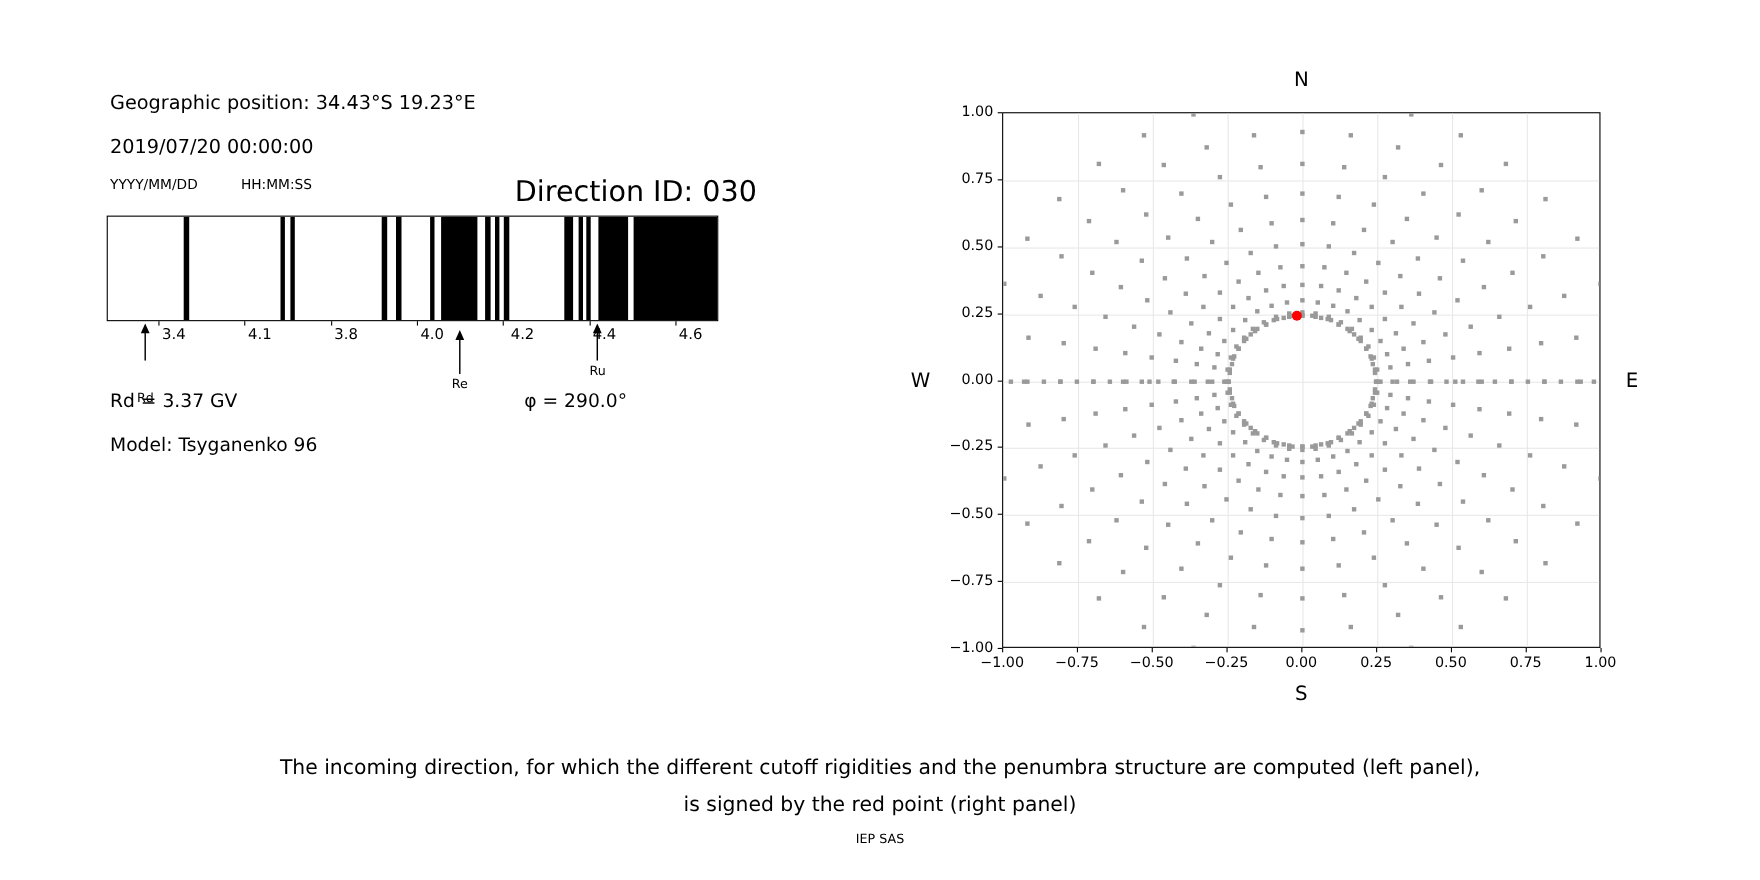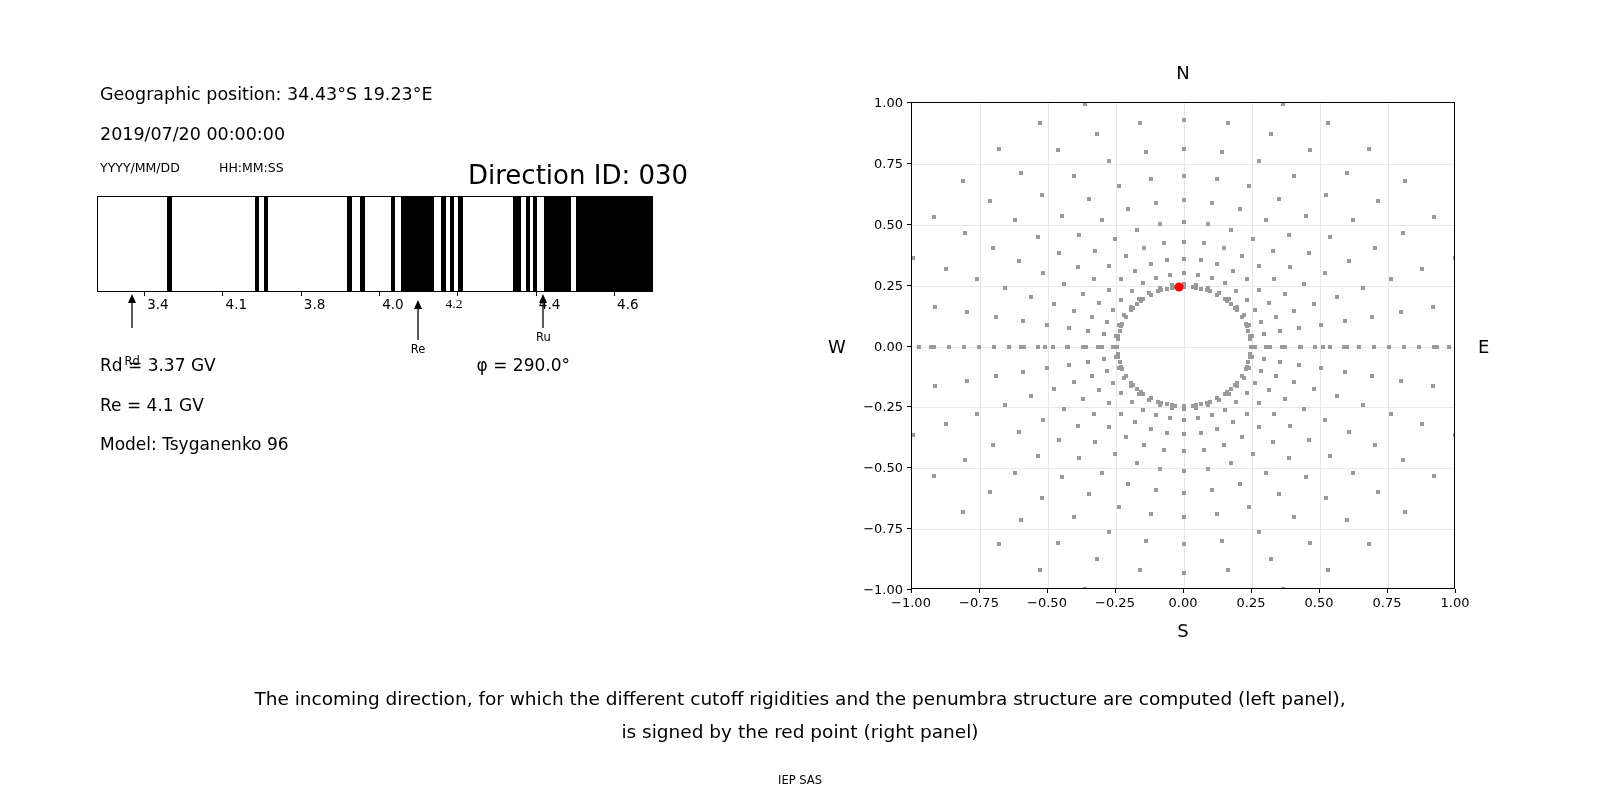--- a/index.html
+++ b/index.html
@@ -177,21 +177,21 @@
     position: absolute;
     left: 0; top: 682px;
     width: 1600px;
     text-align: center;
     font-size: 18.5px;
     line-height: 33px;
     color: #000;
   }
   #footer {
     position: absolute;
-    left: 0; top: 773px;
+    left: 0; top: 755px;
     width: 1600px;
     text-align: center;
     font-size: 11.5px;
     color: #000;
   }
 </style>
 </head>
 <body>
 
 <div id="left-panel">
@@ -229,21 +229,21 @@
   <div id="penumbra-axis">
       <div class="tick-mark" style="left: 46.9859px;"></div>
       <div class="tick-label" style="left: 60.9859px;">3.4</div>
       <div class="tick-mark" style="left: 125.296px;"></div>
       <div class="tick-label" style="left: 139.296px;">4.1</div>
       <div class="tick-mark" style="left: 203.606px;"></div>
       <div class="tick-label" style="left: 217.606px;">3.8</div>
       <div class="tick-mark" style="left: 281.915px;"></div>
       <div class="tick-label" style="left: 295.915px;">4.0</div>
       <div class="tick-mark" style="left: 360.225px;"></div>
-      <div class="tick-label" style="left: 357px; font-family: Liberation Serif, serif;">4.2</div>
+      <div class="tick-label" style="left: 378px;">4.2</div>
       <div class="tick-mark" style="left: 438.535px;"></div>
       <div class="tick-label" style="left: 452.535px;">4.4</div>
       <div class="tick-mark" style="left: 516.845px;"></div>
       <div class="tick-label" style="left: 530.845px;">4.6</div>
       <svg class="r-arrow" width="14" height="34" style="left: 28.2394px; top: 2px;">
         <line x1="7" y1="34" x2="7" y2="6" stroke="#000" stroke-width="1.3"></line>
         <polygon points="7,0 3,9 11,9" fill="#000"></polygon>
       </svg>
       <div class="r-arrow-label" style="left: 35.2394px; top: 38px; margin-top: 24px;">Rd</div>
       <svg class="r-arrow" width="14" height="40" style="left: 314.07px; top: 8px;">
@@ -255,23 +255,20 @@
         <line x1="7" y1="34" x2="7" y2="6" stroke="#000" stroke-width="1.3"></line>
         <polygon points="7,0 3,9 11,9" fill="#000"></polygon>
       </svg>
       <div class="r-arrow-label" style="left: 446.366px; top: 38px;">Ru</div>
     </div>
 
   <div id="params">
     <div class="param-row">
       <span class="param-left">Rd = 3.37 GV</span>
       <span class="param-right">φ = 290.0°</span>
-    </div>
-    <div class="param-row">
-      <span class="param-left">Re = 4.1 GV</span>
     </div>
     <div class="param-row">
       <span class="param-left">Model: Tsyganenko 96</span>
     </div>
   </div>
 </div>
 
 <div id="right-panel">
   <div class="compass" id="compass-n">N</div>
   <div class="compass" id="compass-s">S</div>

